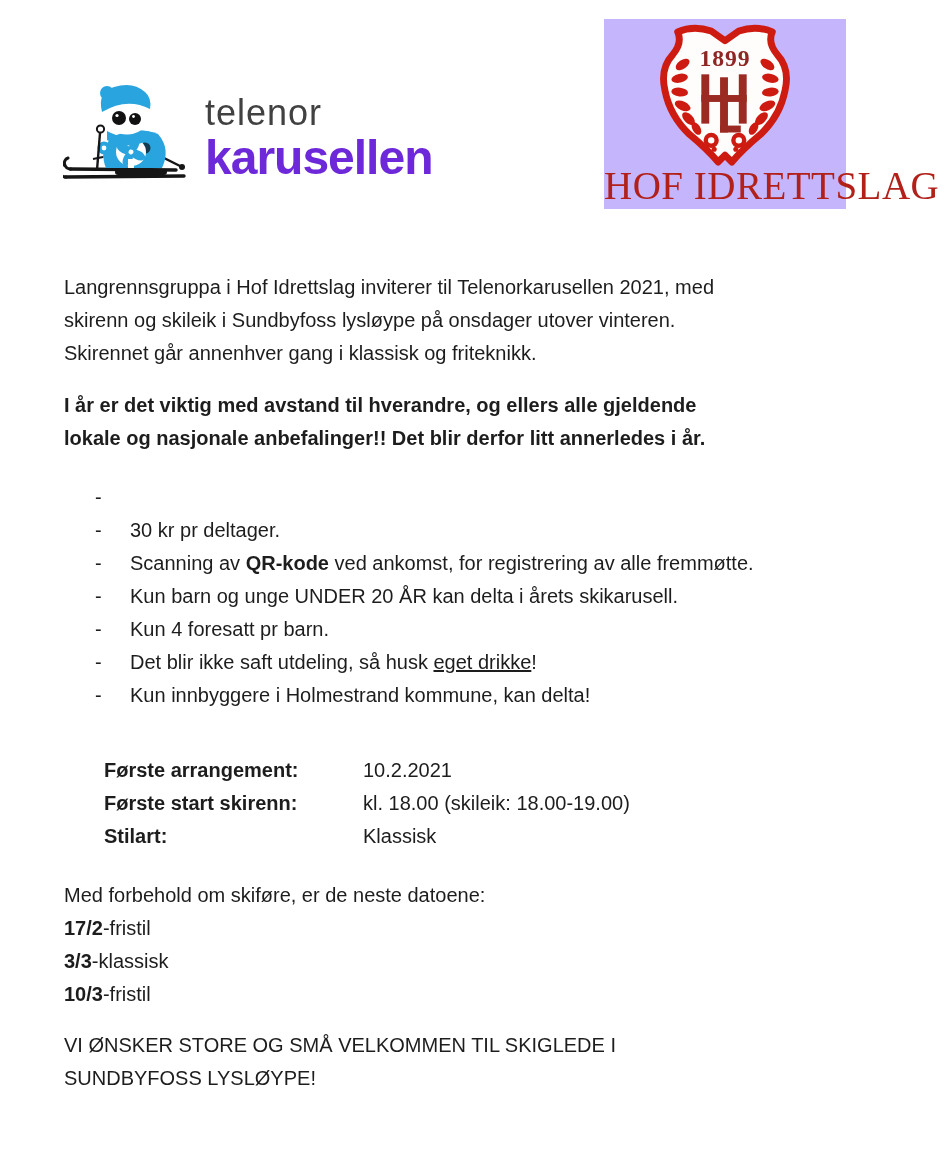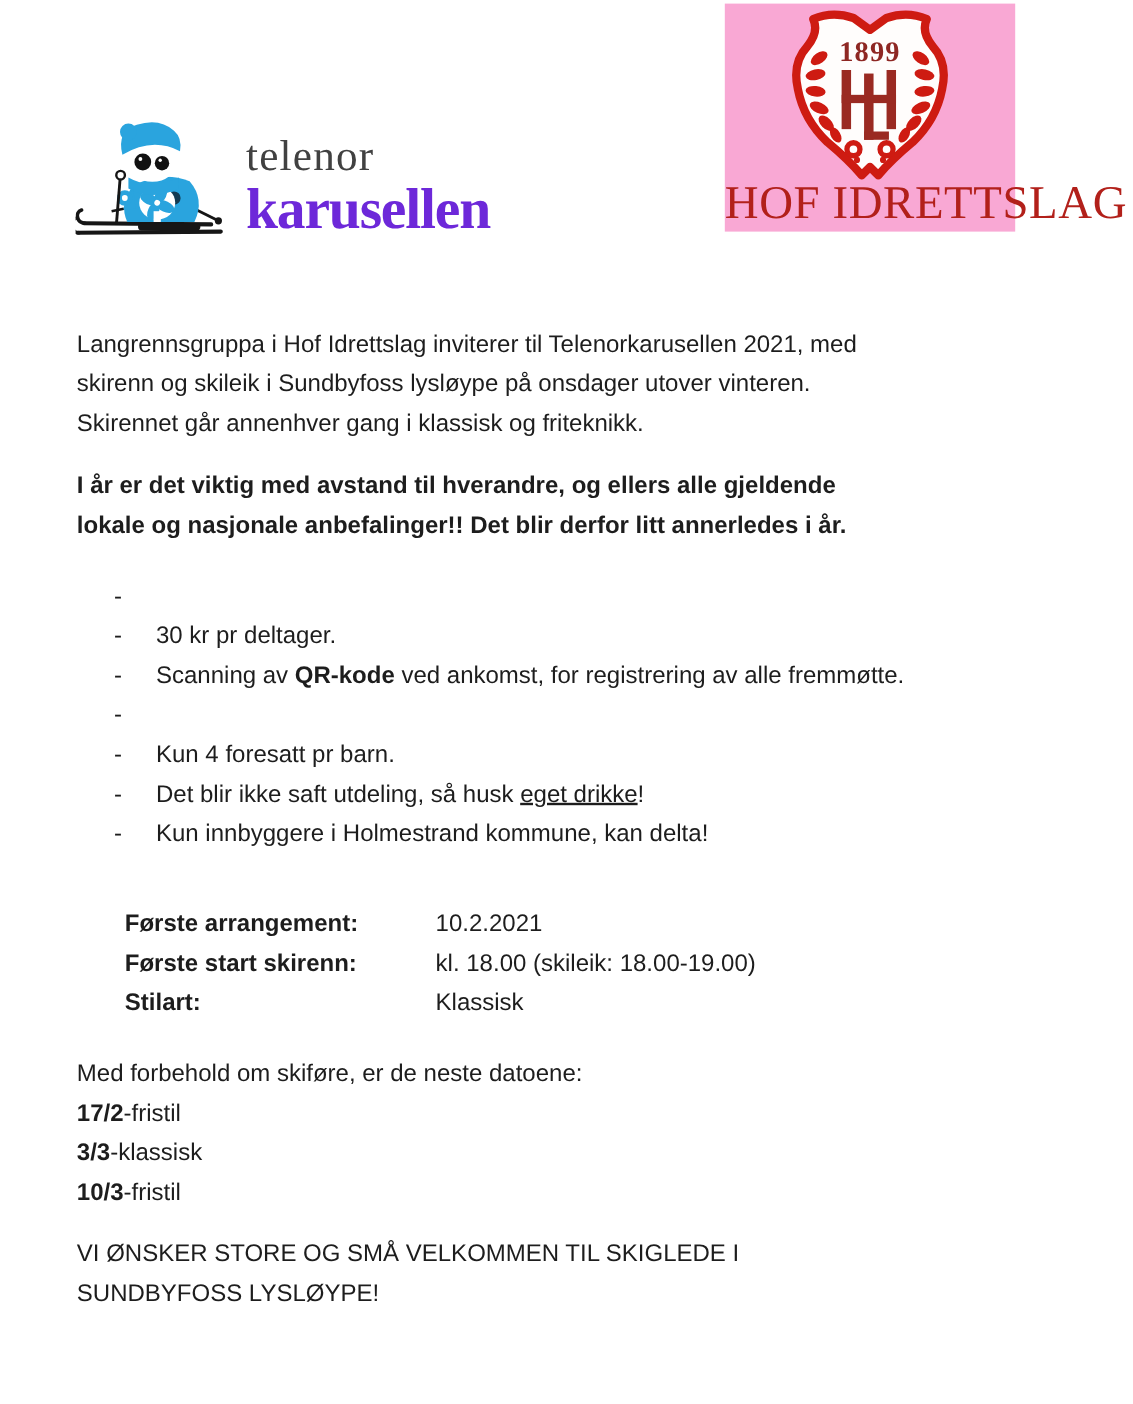--- a/index.html
+++ b/index.html
@@ -3,26 +3,26 @@
 <meta charset="utf-8">
 <style>
   html,body {margin:0; padding:0; background:#ffffff;}
   .page {
     position:relative; width:944px; height:1170px; background:#fff;
     font-family:"Liberation Sans", sans-serif; color:#1d1d1d;
     font-size:20px; line-height:33px; overflow:hidden;
   }
   
   .header {position:relative; height:271px;}
-  .telenor-logo {position:absolute; left:63px; top:97px; display:flex;font-family:Liberation Serif, serif;}
+  .telenor-logo {position:absolute; left:63px; top:80px; display:flex;}
   .skier {width:132px; height:116px; flex:none;}
   .telenor-text {margin-left:10px; margin-top:14px;}
   .telenor-word {font-size:36px; line-height:38px; color:#414141; letter-spacing:1px; font-weight:400;}
   .karusellen-word {font-size:48px; line-height:50px; font-weight:700; color:#6d28d9; letter-spacing:-1px; margin-top:1px;}
-  .hof-logo {position:absolute; left:604px; top:3px; width:242px; height:190px; background:#f9a8d4; text-align:right;}
+  .hof-logo {position:absolute; left:604px; top:19px; width:242px; height:190px; background:#c4b5fd; text-align:right;}
   .hof-shield {display:block; margin:4px auto 0;}
   .hof-name {font-family:"Liberation Serif", serif; font-weight:400; font-size:39px; line-height:30px; color:#b2201a; letter-spacing:0.5px; white-space:nowrap;}
   
   .content {padding-left:64px; padding-right:20px;}
   .line {white-space:nowrap;}
   .warning {font-weight:700; margin-top:19px;}
   .bullets {margin:26px 0 0 0; padding:0; list-style:none;}
   .bullet {display:flex;}
   .marker {flex:none; width:35px; padding-left:31px;}
   .btext {white-space:nowrap;}
@@ -154,20 +154,21 @@
       <li class="bullet">
         <span class="marker">-</span>
         <span class="btext">30 kr pr deltager.</span>
       </li>
       <li class="bullet">
         <span class="marker">-</span>
         <span class="btext"><span>Scanning av </span><b>QR-kode</b><span> ved ankomst, for registrering av alle fremmøtte.</span></span>
       </li>
       <li class="bullet">
         <span class="marker">-</span>
+        <span class="btext">Kun barn og unge UNDER 20 ÅR kan delta i årets skikarusell.</span>
       </li>
       <li class="bullet">
         <span class="marker">-</span>
         <span class="btext">Kun 4 foresatt pr barn.</span>
       </li>
       <li class="bullet">
         <span class="marker">-</span>
         <span class="btext"><span>Det blir ikke saft utdeling, så husk </span><span class="u">eget drikke</span><span>!</span></span>
       </li>
       <li class="bullet">

